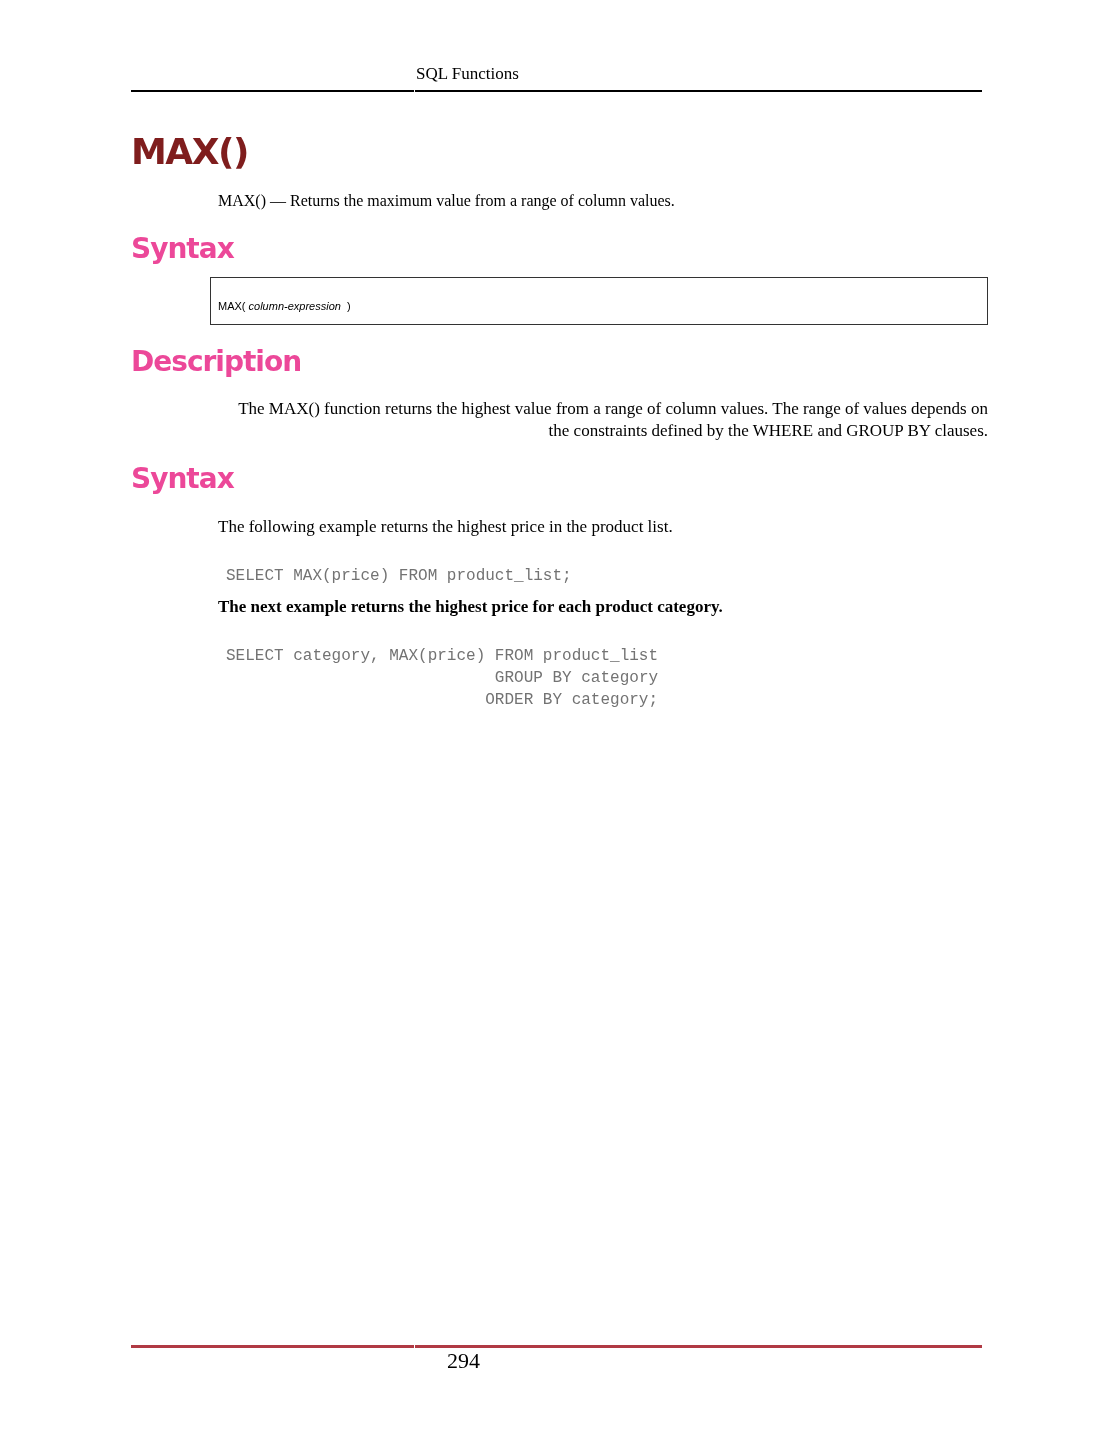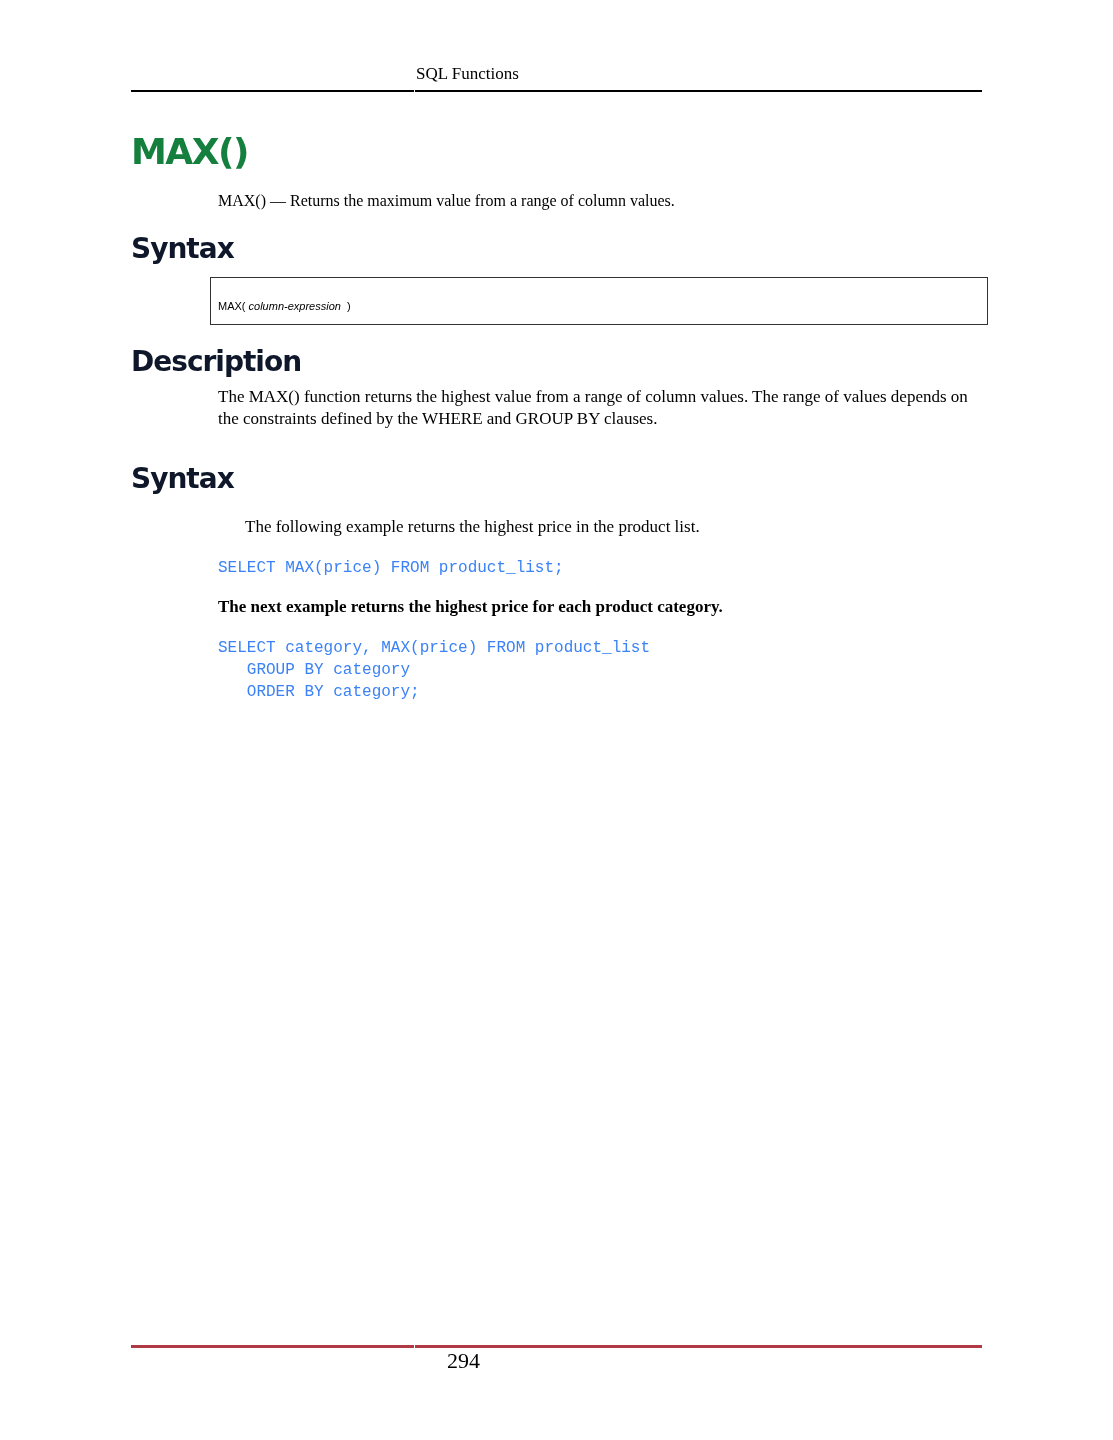--- a/index.html
+++ b/index.html
@@ -43,39 +43,39 @@
     .page-title {
       position: absolute;
       top: 128px;
       left: 131px;
       margin: 0;
       font-family: "DejaVu Sans", sans-serif;
       font-weight: bold;
       font-size: 36px;
       letter-spacing: -1.5px;
       line-height: 48px;
-      color: #15803d;
+      color: #7f1d1d;
     }
     .refpurpose {
       position: absolute;
       top: 190px;
       left: 218px;
       font-size: 16px;
       line-height: 22px;
     }
     .section-heading {
       position: absolute;
       left: 131px;
       margin: 0;
       font-family: "DejaVu Sans", sans-serif;
       font-weight: bold;
       font-size: 28px;
       letter-spacing: -1px;
       line-height: 36px;
-      color: #0f172a;
+      color: #ec4899;
     }
     .syntax-box {
       position: absolute;
       top: 277px;
       left: 210px;
       width: 778px;
       height: 48px;
       border: 1px solid #333;
       box-sizing: border-box;
     }
@@ -94,26 +94,27 @@
     .para {
       position: absolute;
       left: 218px;
       width: 770px;
       font-size: 17px;
       line-height: 22px;
     }
     .code {
       position: absolute;
       left: 218px;
-      margin: 0;
+      margin: 8px;
       font-family: "Liberation Mono", monospace;
       font-size: 16px;
       line-height: 22px;
-      color: #3b82f6;
+      color: #737373;
       white-space: pre;
+      text-align: right;
     }
     .footer-rule {
       position: absolute;
       top: 1345px;
       left: 131px;
       width: 851px;
       height: 3px;
       background: #b03a44;
     }
     .page-number {
@@ -136,24 +137,24 @@
 
 <h1 class="page-title">MAX()</h1>
 <div class="refpurpose">MAX() — Returns the maximum value from a range of column values.</div>
 
 <h2 class="section-heading" style="top:231px;">Syntax</h2>
 <div class="syntax-box">
   <div class="syntax-line"><span>MAX(</span> <em>column-expression</em><span>  )</span></div>
 </div>
 
 <h2 class="section-heading" style="top:344px;">Description</h2>
-<div class="para" style="top:386px;">The MAX() function returns the highest value from a range of column values. The range of values depends on the constraints defined by the WHERE and GROUP BY clauses.</div>
+<div class="para" style="top:398px;text-align:right;">The MAX() function returns the highest value from a range of column values. The range of values depends on the constraints defined by the WHERE and GROUP BY clauses.</div>
 
 <h2 class="section-heading" style="top:461px;">Syntax</h2>
-<div class="para" style="top:516px;margin-left:27px;">The following example returns the highest price in the product list.</div>
+<div class="para" style="top:516px;">The following example returns the highest price in the product list.</div>
 <pre class="code" style="top:557px;">SELECT MAX(price) FROM product_list;</pre>
 <div class="para" style="top:596px;font-weight:bold;">The next example returns the highest price for each product category.</div>
 <pre class="code" style="top:637px;">SELECT category, MAX(price) FROM product_list
    GROUP BY category
    ORDER BY category;</pre>
 
 <div class="footer-rule">
     <div class="gap"></div>
   </div>
 <div class="page-number">294</div>

